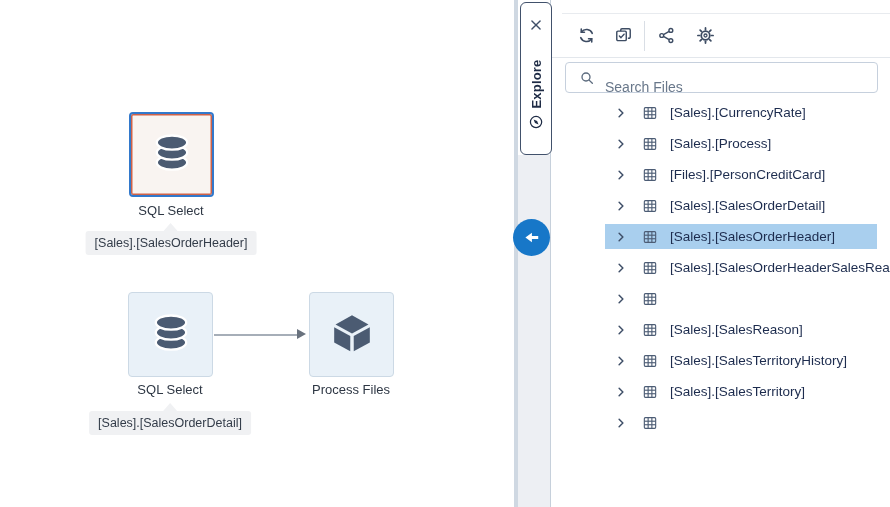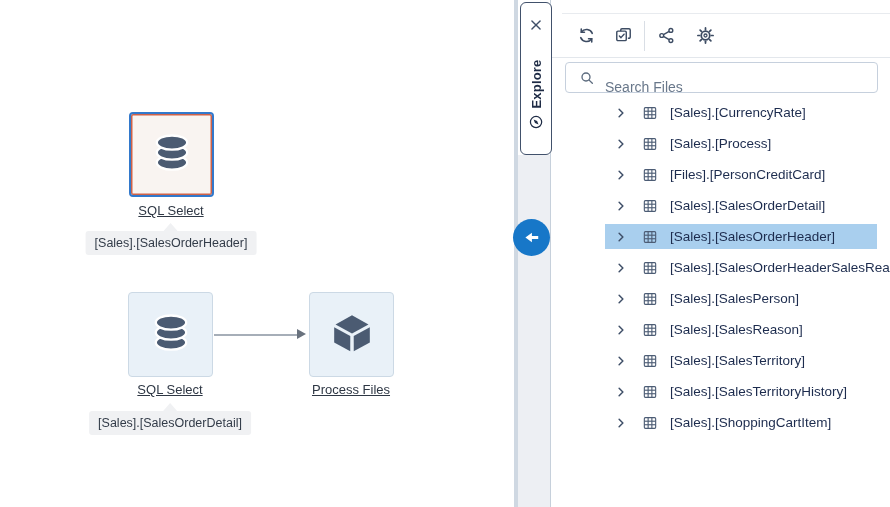--- a/index.html
+++ b/index.html
@@ -9,21 +9,21 @@
     font-family:"Liberation Sans", sans-serif;
     -webkit-font-smoothing:antialiased;
   }
   
   .node{position:absolute;box-sizing:border-box;border-radius:4px;display:flex;align-items:center;justify-content:center;cursor:pointer;}
   .node.plain{background:#e9f1f8;border:1px solid #ccd9e5;}
   .node.selected{background:#f9f4f1;border:2px solid #3279cc;box-shadow:inset 0 0 0 1.5px #cf6249;}
   #node-a{left:129px;top:112px;width:85px;height:85px;}
   #node-b{left:128px;top:292px;width:85px;height:85px;}
   #node-c{left:309px;top:292px;width:85px;height:85px;}
-  .node-label{position:absolute;width:200px;text-align:center;font-size:13px;color:#2e3744;text-decoration:underline;}
+  .node-label{position:absolute;width:200px;text-align:center;font-size:13px;color:#2e3744;}
   #label-a{left:71px;top:203px;}
   #label-b{left:70px;top:382px;}
   #label-c{left:251px;top:382px;}
   .tooltip{
     position:absolute;transform:translateX(-50%);
     background:#f0f1f3;border-radius:3px;padding:5px 9px;
     font-size:12.5px;color:#333c49;white-space:nowrap;
   }
   .tooltip::before{
     content:"";position:absolute;top:-8px;left:50%;margin-left:-7px;
@@ -325,21 +325,20 @@
     </span>
     <span class="ticon">
       <svg viewBox="0 0 24 24" width="16" height="16" fill="none" stroke="#4d5d75" stroke-width="1.7">
         <rect x="3.5" y="4" width="17" height="16" rx="1.5"></rect>
         <line x1="3.5" y1="9.3" x2="20.5" y2="9.3"></line>
         <line x1="3.5" y1="14.6" x2="20.5" y2="14.6"></line>
         <line x1="9.2" y1="4" x2="9.2" y2="20"></line>
         <line x1="14.8" y1="4" x2="14.8" y2="20"></line>
       </svg>
     </span>
-    <span class="flabel">[Sales].[SalesPerson]</span>
   </div>
     <div class="file-row">
     <span class="chev">
       <svg viewBox="0 0 16 16" width="12" height="12" fill="none" stroke="#3f4f68" stroke-width="2" stroke-linecap="round" stroke-linejoin="round">
         <path d="M5.5 3l5 5-5 5"></path>
       </svg>
     </span>
     <span class="ticon">
       <svg viewBox="0 0 24 24" width="16" height="16" fill="none" stroke="#4d5d75" stroke-width="1.7">
         <rect x="3.5" y="4" width="17" height="16" rx="1.5"></rect>
@@ -359,49 +358,48 @@
     </span>
     <span class="ticon">
       <svg viewBox="0 0 24 24" width="16" height="16" fill="none" stroke="#4d5d75" stroke-width="1.7">
         <rect x="3.5" y="4" width="17" height="16" rx="1.5"></rect>
         <line x1="3.5" y1="9.3" x2="20.5" y2="9.3"></line>
         <line x1="3.5" y1="14.6" x2="20.5" y2="14.6"></line>
         <line x1="9.2" y1="4" x2="9.2" y2="20"></line>
         <line x1="14.8" y1="4" x2="14.8" y2="20"></line>
       </svg>
     </span>
+    <span class="flabel">[Sales].[SalesTerritoryHistory]</span>
+  </div>
+    <div class="file-row">
+    <span class="chev">
+      <svg viewBox="0 0 16 16" width="12" height="12" fill="none" stroke="#3f4f68" stroke-width="2" stroke-linecap="round" stroke-linejoin="round">
+        <path d="M5.5 3l5 5-5 5"></path>
+      </svg>
+    </span>
+    <span class="ticon">
+      <svg viewBox="0 0 24 24" width="16" height="16" fill="none" stroke="#4d5d75" stroke-width="1.7">
+        <rect x="3.5" y="4" width="17" height="16" rx="1.5"></rect>
+        <line x1="3.5" y1="9.3" x2="20.5" y2="9.3"></line>
+        <line x1="3.5" y1="14.6" x2="20.5" y2="14.6"></line>
+        <line x1="9.2" y1="4" x2="9.2" y2="20"></line>
+        <line x1="14.8" y1="4" x2="14.8" y2="20"></line>
+      </svg>
+    </span>
     <span class="flabel">[Sales].[SalesTerritory]</span>
   </div>
     <div class="file-row">
     <span class="chev">
       <svg viewBox="0 0 16 16" width="12" height="12" fill="none" stroke="#3f4f68" stroke-width="2" stroke-linecap="round" stroke-linejoin="round">
         <path d="M5.5 3l5 5-5 5"></path>
       </svg>
     </span>
     <span class="ticon">
       <svg viewBox="0 0 24 24" width="16" height="16" fill="none" stroke="#4d5d75" stroke-width="1.7">
         <rect x="3.5" y="4" width="17" height="16" rx="1.5"></rect>
         <line x1="3.5" y1="9.3" x2="20.5" y2="9.3"></line>
         <line x1="3.5" y1="14.6" x2="20.5" y2="14.6"></line>
         <line x1="9.2" y1="4" x2="9.2" y2="20"></line>
         <line x1="14.8" y1="4" x2="14.8" y2="20"></line>
       </svg>
     </span>
-    <span class="flabel">[Sales].[SalesTerritoryHistory]</span>
-  </div>
-    <div class="file-row">
-    <span class="chev">
-      <svg viewBox="0 0 16 16" width="12" height="12" fill="none" stroke="#3f4f68" stroke-width="2" stroke-linecap="round" stroke-linejoin="round">
-        <path d="M5.5 3l5 5-5 5"></path>
-      </svg>
-    </span>
-    <span class="ticon">
-      <svg viewBox="0 0 24 24" width="16" height="16" fill="none" stroke="#4d5d75" stroke-width="1.7">
-        <rect x="3.5" y="4" width="17" height="16" rx="1.5"></rect>
-        <line x1="3.5" y1="9.3" x2="20.5" y2="9.3"></line>
-        <line x1="3.5" y1="14.6" x2="20.5" y2="14.6"></line>
-        <line x1="9.2" y1="4" x2="9.2" y2="20"></line>
-        <line x1="14.8" y1="4" x2="14.8" y2="20"></line>
-      </svg>
-    </span>
-    <span class="flabel">[Sales].[ShoppingCartItem]</span>
   </div>
   </div>
 
 </body></html>

